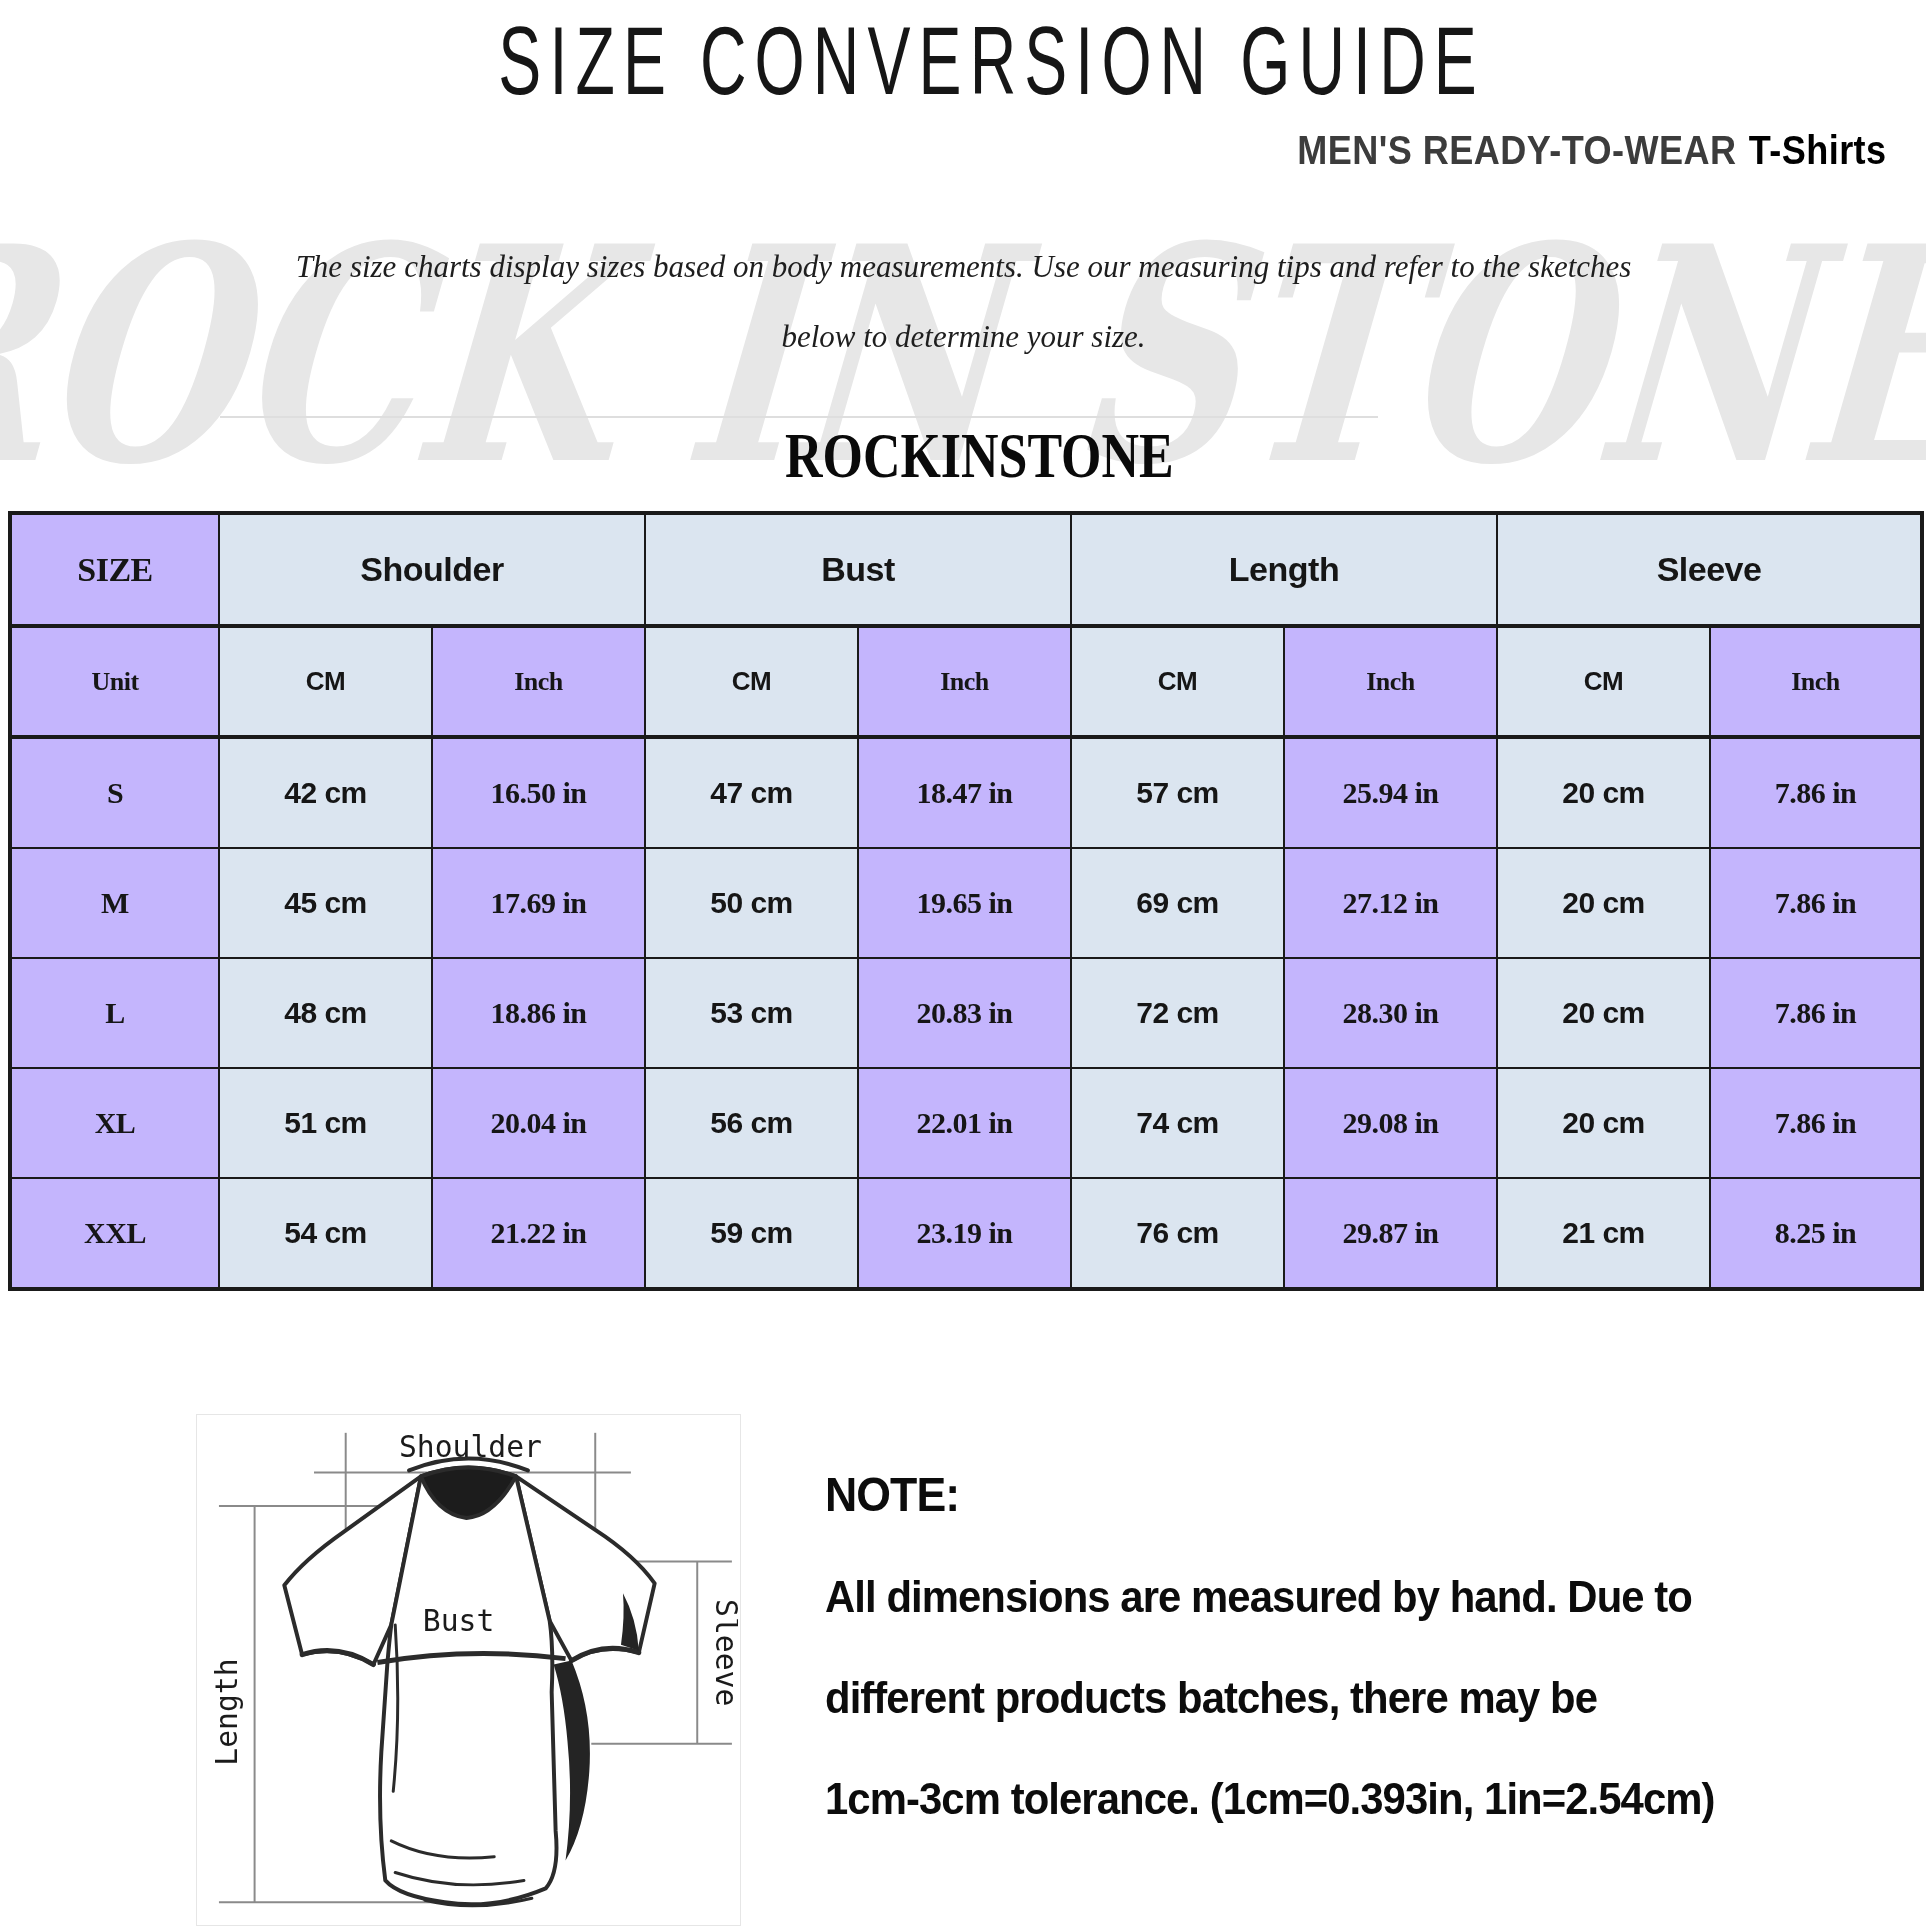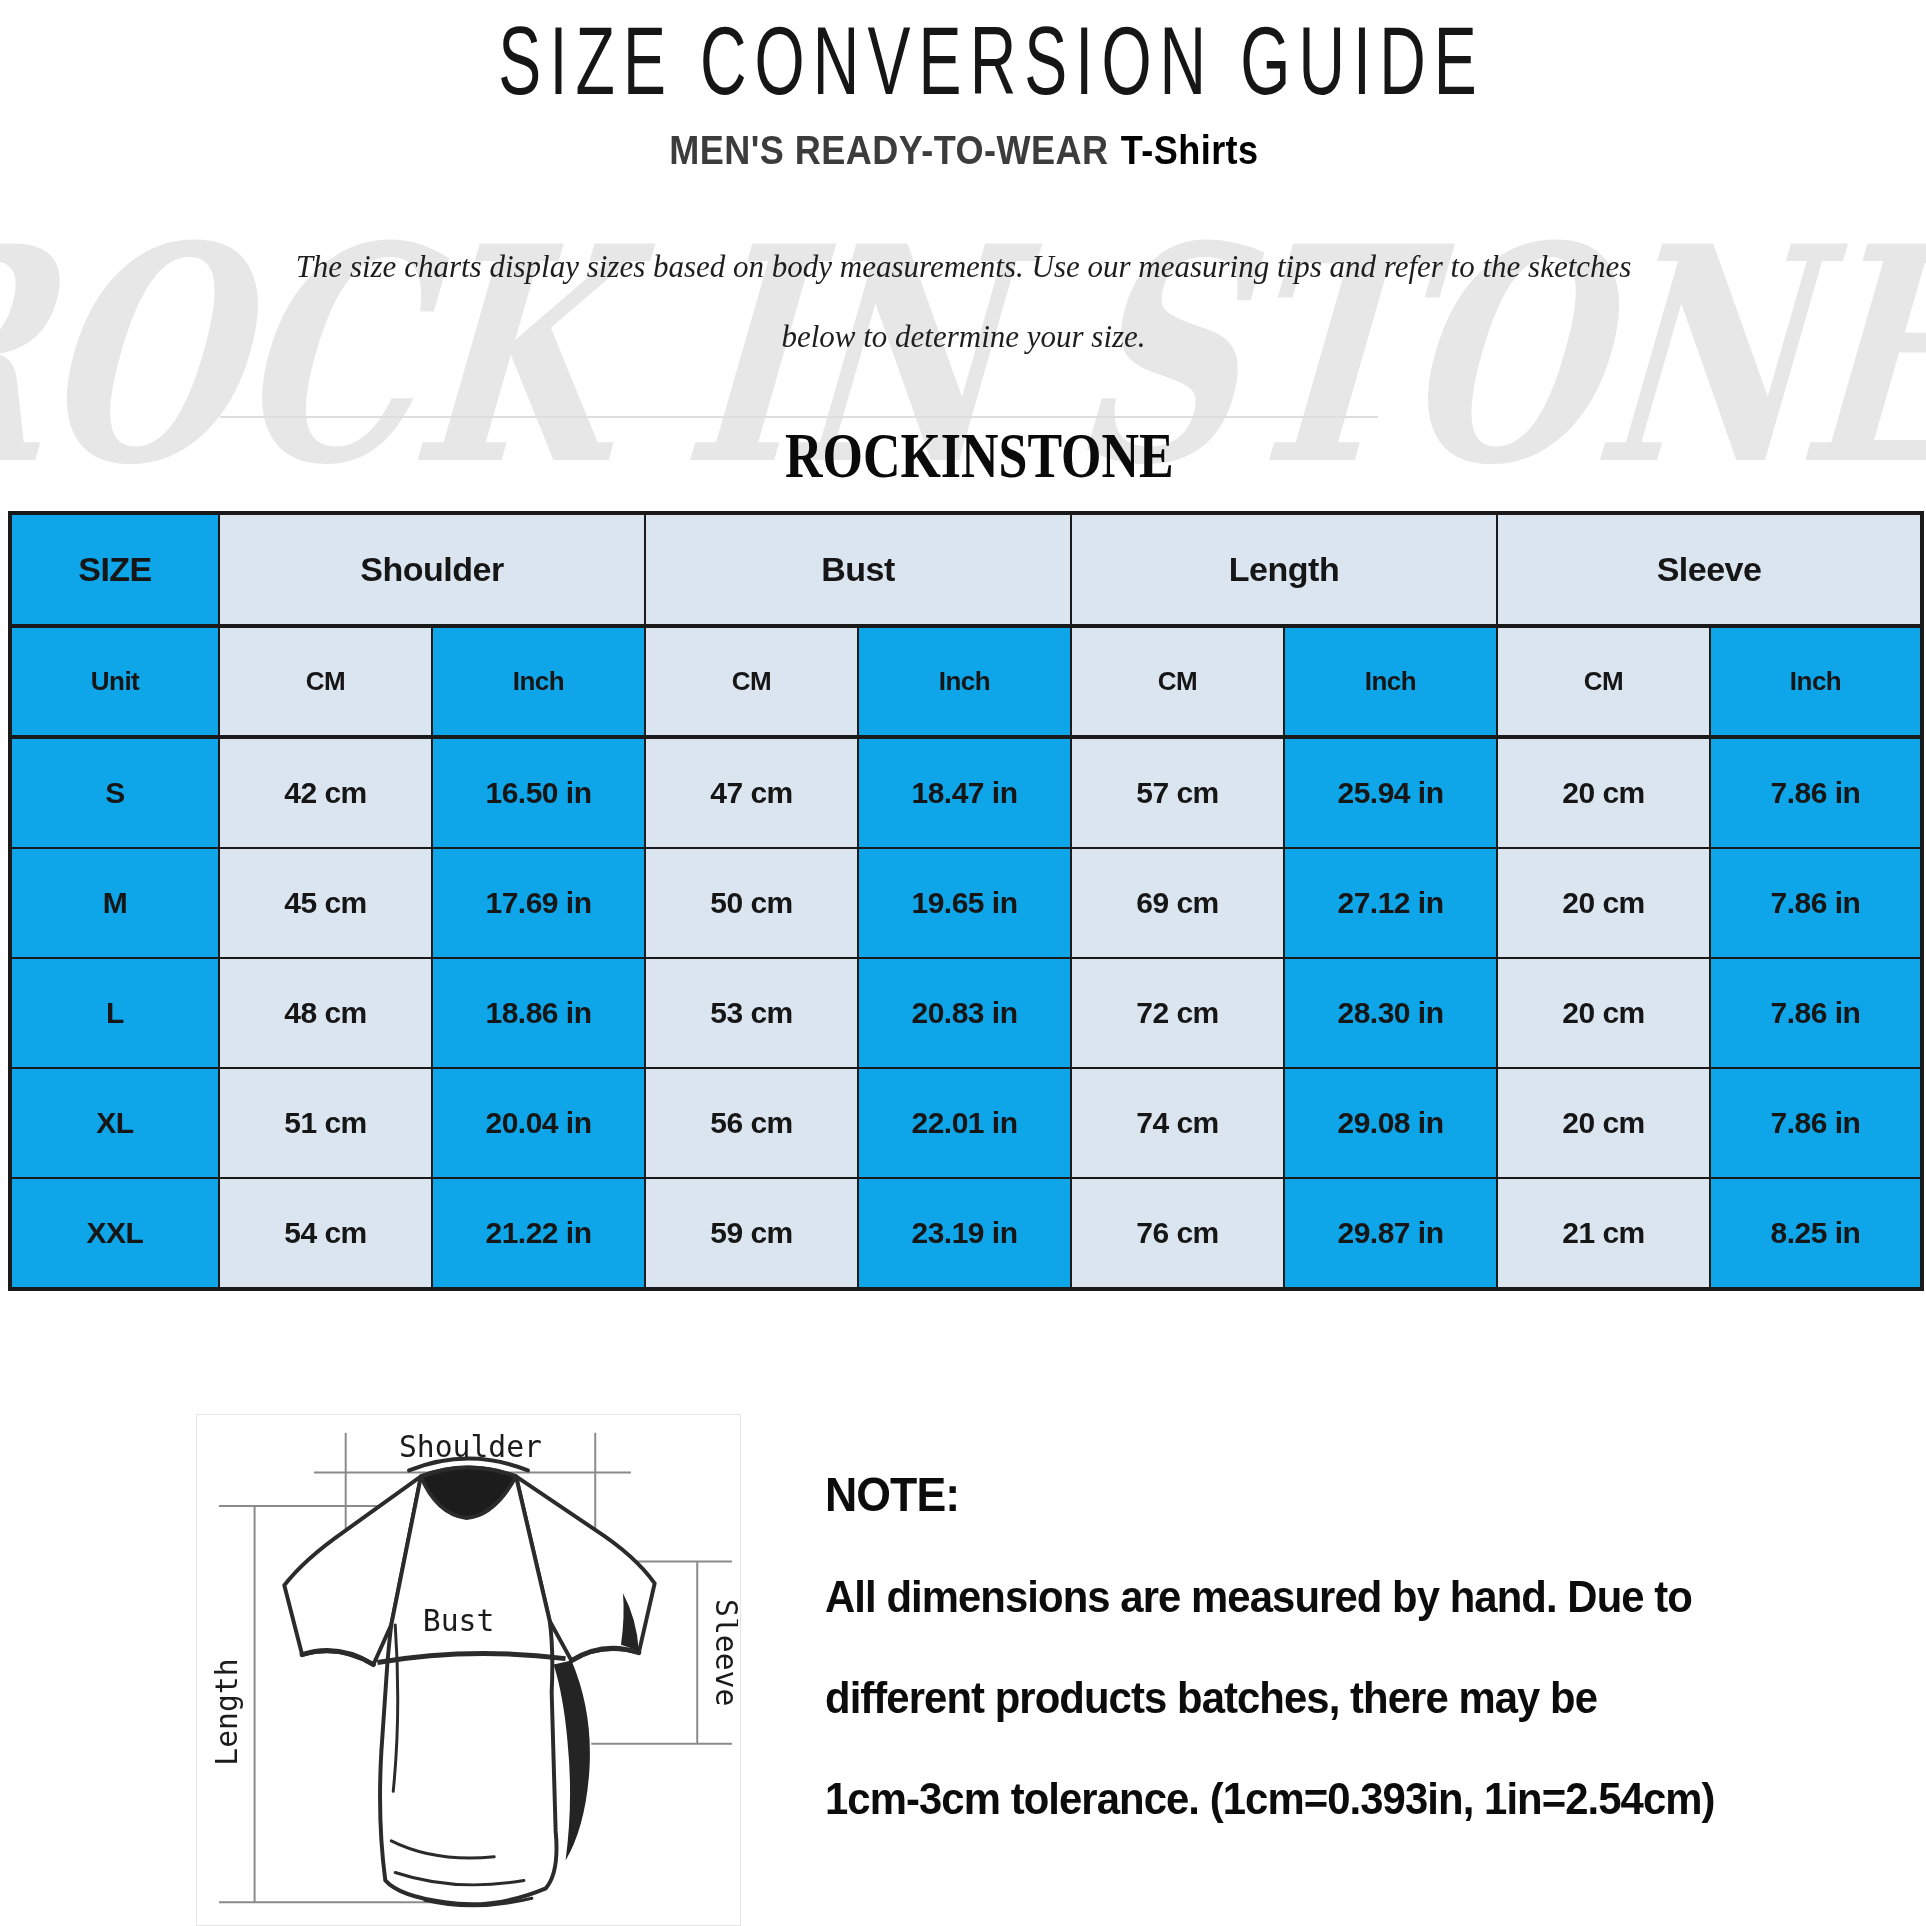--- a/index.html
+++ b/index.html
@@ -6,21 +6,21 @@
   .page{position:relative;width:1927px;height:1927px;background:#ffffff;overflow:hidden;
         font-family:"Liberation Sans",sans-serif;color:#141414;}
 
   
   .watermark{position:absolute;top:168px;left:0;width:1927px;height:376px;pointer-events:none;}
 
   
   .title-wrap{position:absolute;top:6px;left:0;width:100%;text-align:center;padding-left:28px;}
   .title{display:inline-block;font-size:87px;font-weight:500;letter-spacing:11px;color:#161616;
          transform:scale(0.74,1.10);transform-origin:center top;white-space:nowrap;}
-  .subtitle-wrap{position:absolute;top:127px;left:0;width:100%;text-align:center;}
+  .subtitle-wrap{position:absolute;top:127px;left:0;width:100%;text-align:right;}
   .subtitle{display:inline-block;transform:scaleX(0.88);transform-origin:center;white-space:nowrap;
             font-size:41px;font-weight:700;letter-spacing:0.5px;}
   .subtitle .part1{color:#3c3c3c;}
   .subtitle .part2{color:#000000;margin-left:14px;}
 
   .desc{position:absolute;left:0;width:100%;text-align:center;
         font-family:"Liberation Serif",serif;font-style:italic;font-size:31px;color:#1e1e1e;}
   .desc.l1{top:249px;}
   .desc.l2{top:319px;}
 
@@ -37,21 +37,21 @@
         font-weight:700;color:#161616;letter-spacing:-0.5px;overflow:hidden;}
   table.size-table tr.hdr td{border-top-width:4px;border-bottom-width:4px;}
   table.size-table tr.unit td{border-bottom-width:4px;}
   table.size-table tr:last-child td{border-bottom-width:4px;}
   table.size-table td:first-child{border-left-width:4px;}
   table.size-table td:last-child{border-right-width:4px;}
   tr.hdr td{height:107px;font-size:34px;}
   tr.unit td{height:105px;font-size:26px;}
   tr.data td{height:106px;font-size:30px;}
   .cb{background:#dbe5f0;}
-  .cw{background:#0ea5e9;}
+  .cw{background:#c4b5fd;font-family:Liberation Serif, serif;}
 
   
   .diagram{position:absolute;top:1414px;left:196px;width:543px;height:510px;
            border:1px solid #e6e6e6;background:#ffffff;}
 
   
   .note{position:absolute;top:1467px;left:782px;width:1109px;margin-left:43px;}
   .note-heading{font-size:48px;font-weight:700;letter-spacing:-1px;color:#0c0c0c;
                 transform:scaleX(0.93);transform-origin:left center;white-space:nowrap;}
   .note-line{margin-top:49px;font-size:45px;font-weight:700;letter-spacing:-1px;color:#0c0c0c;

